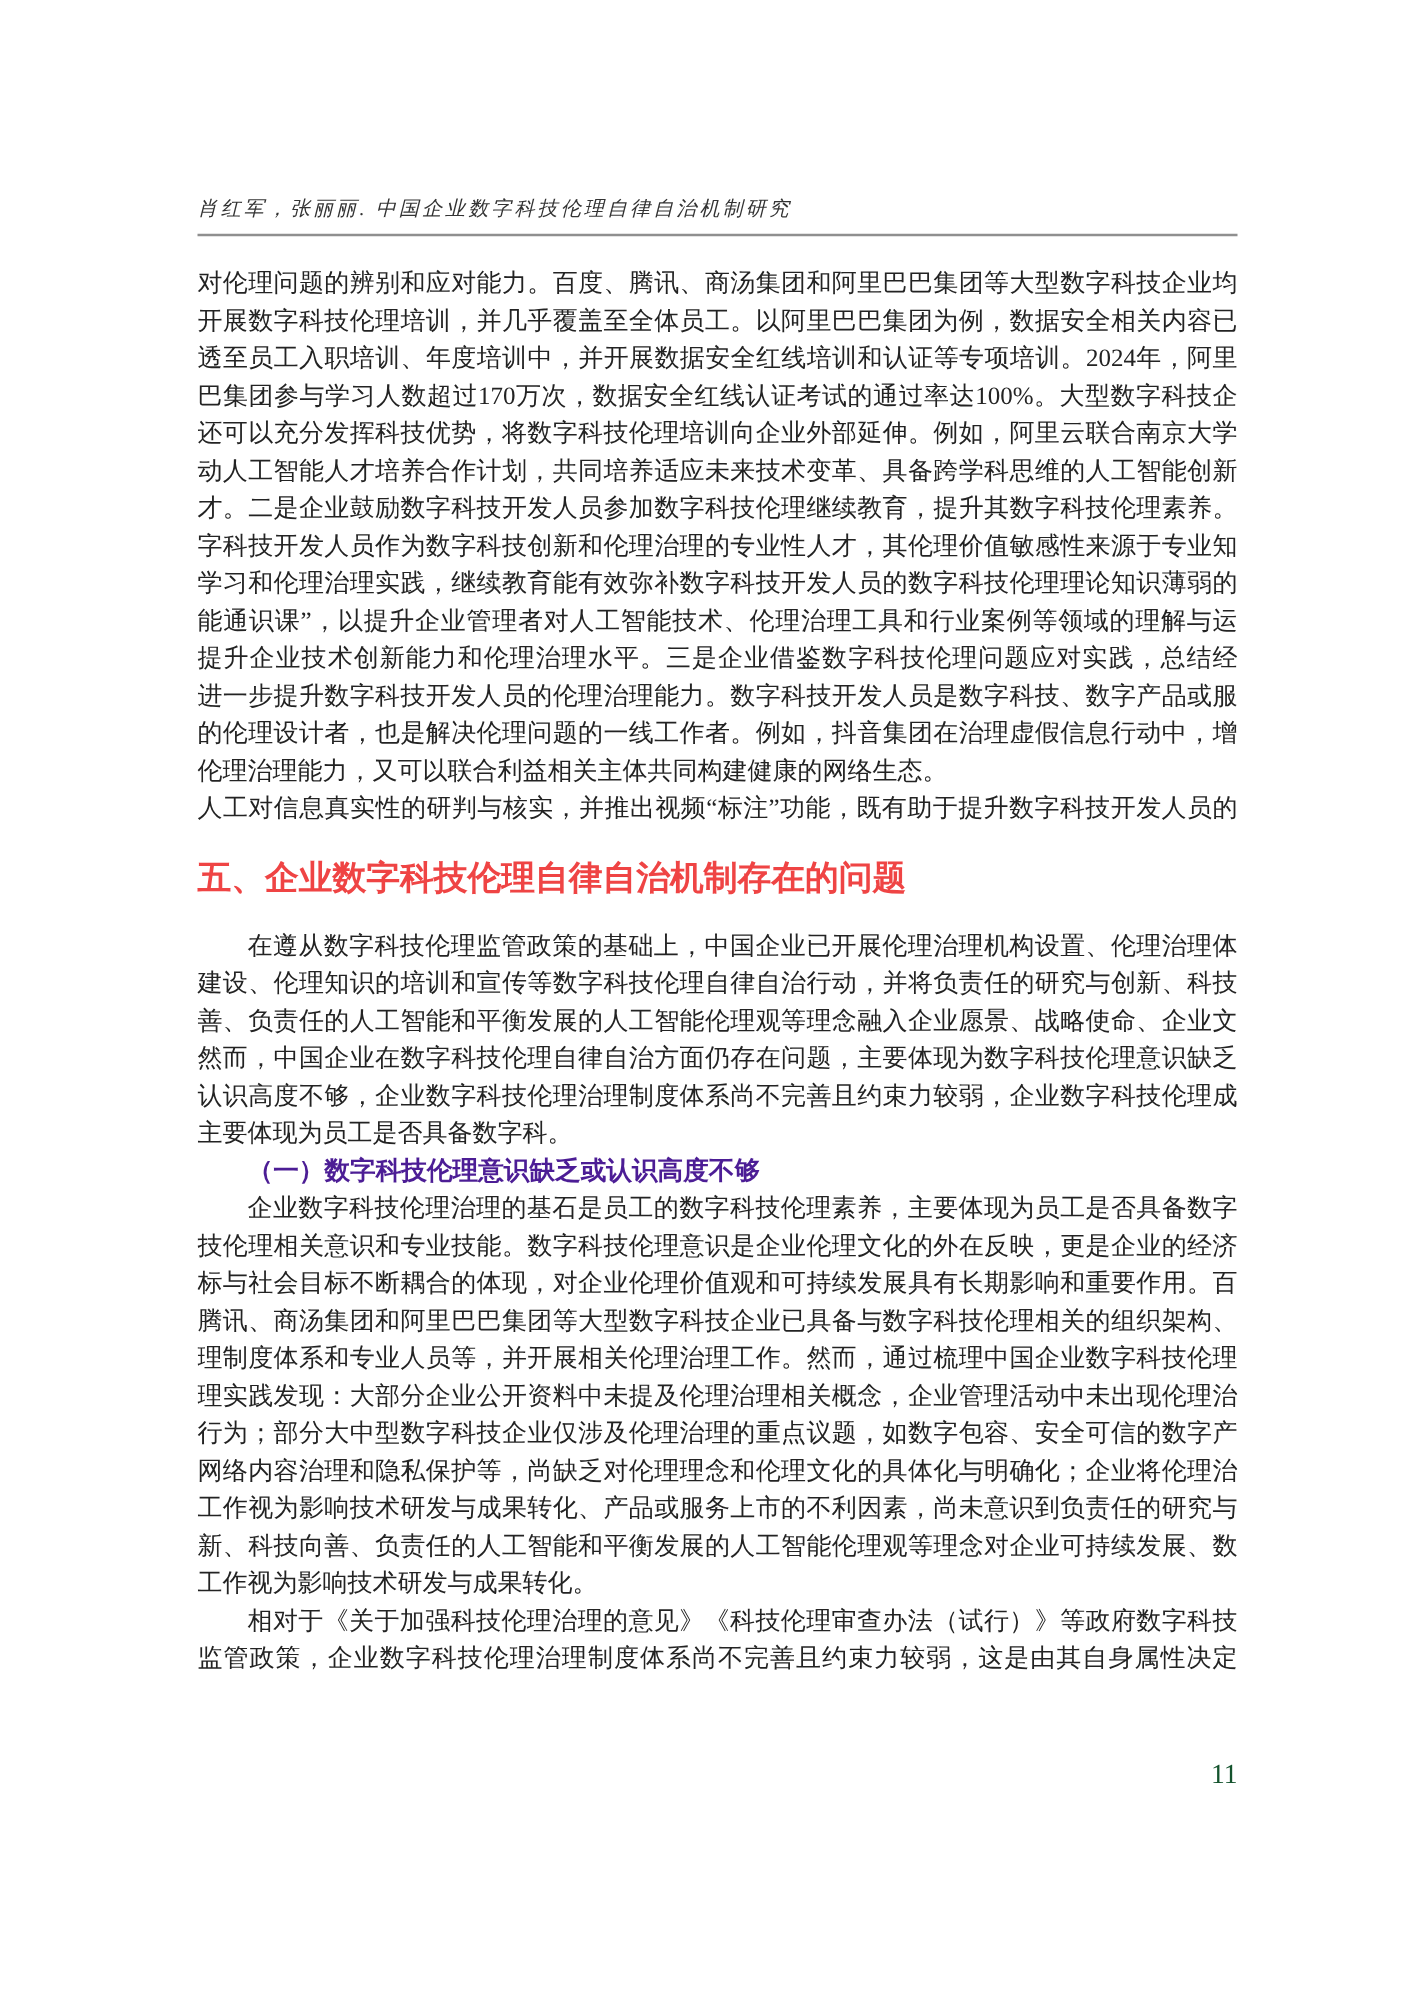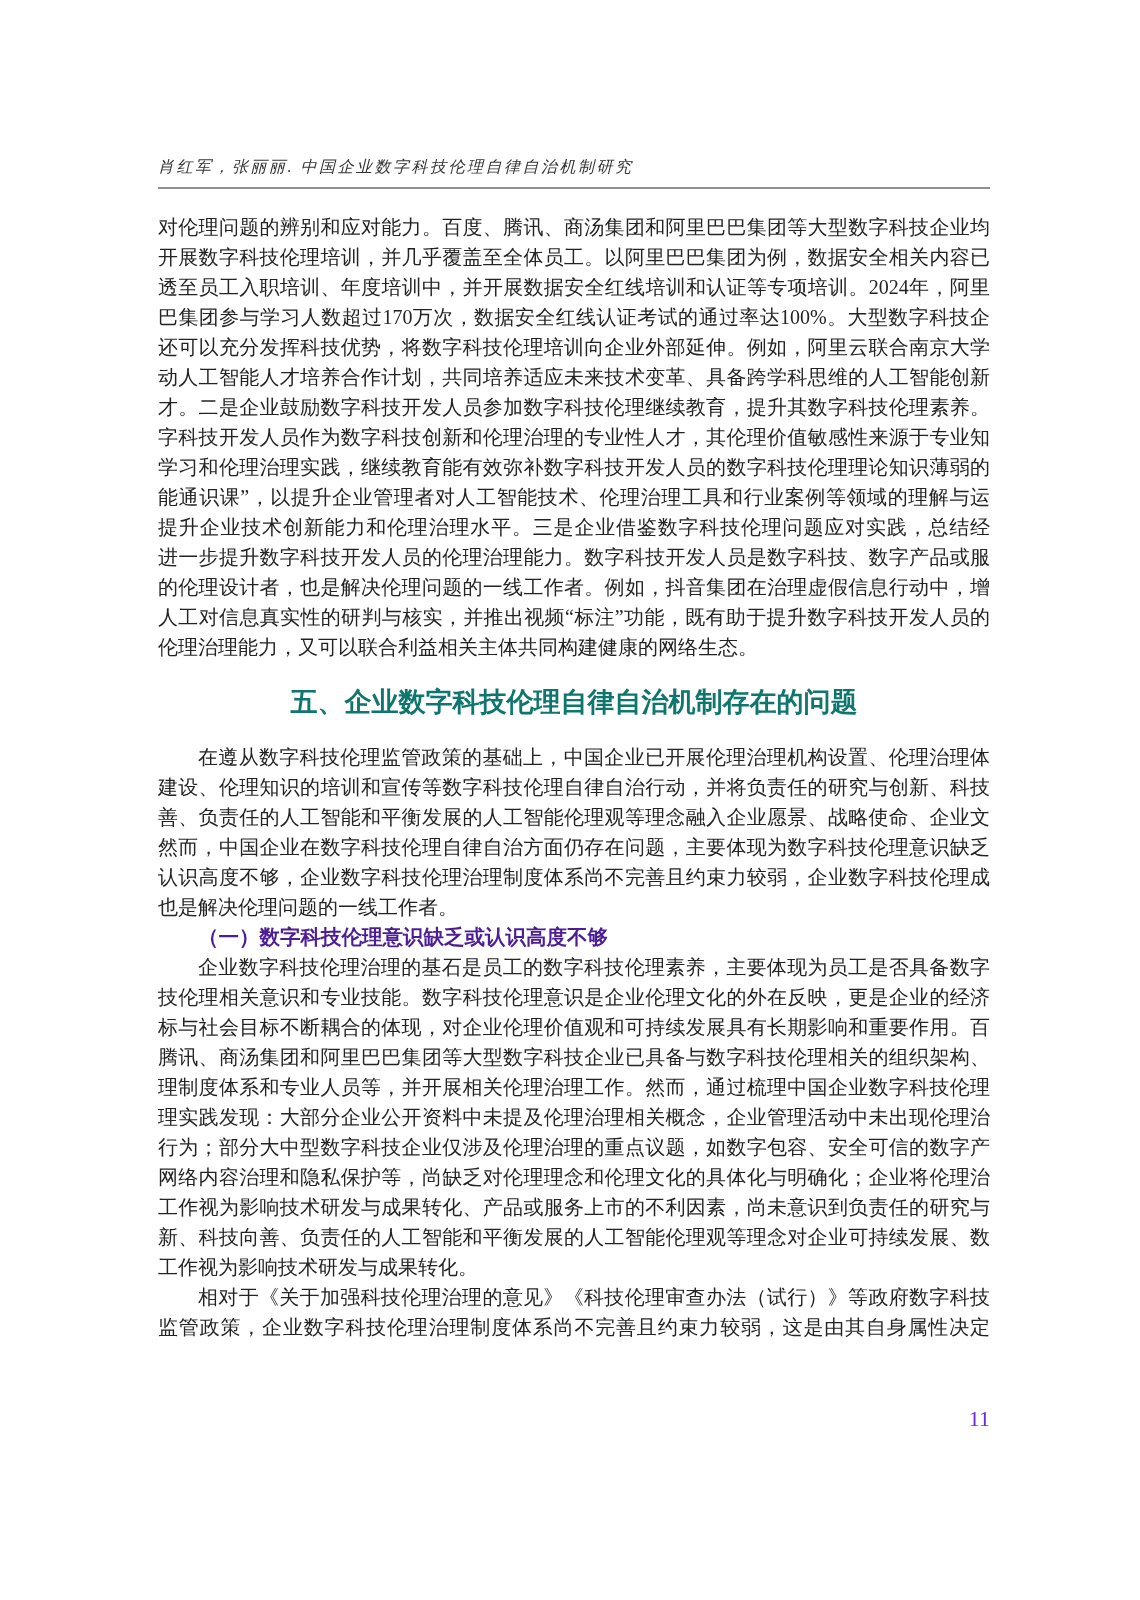--- a/index.html
+++ b/index.html
@@ -39,44 +39,44 @@
     text-align-last: justify;
     overflow: hidden;
     color: #232323;
   }
   .tline.indent { text-indent: 40px; }
   .tline.last { text-align-last: left; }
   .section-heading {
     height: 44px;
     line-height: 44px;
     margin: 18px 0 18px 0;
-    text-align: center;
+    text-align: left;
     font-size: 27px;
     font-weight: bold;
-    color: #0f766e;
+    color: #ef4444;
     font-family: "Liberation Serif", "DejaVu Serif", serif;
   }
   .sub-heading {
     height: 30px;
     line-height: 30px;
     font-size: 20.5px;
     font-weight: bold;
     text-indent: 40px;
     color: #4c1d95;
     font-family: "Liberation Sans", "DejaVu Sans", sans-serif;
     overflow: hidden;
   }
   .page-number {
     position: absolute;
     left: 158px;
     top: 1406px;
     width: 832px;
     text-align: right;
     font-size: 22px;
-    color: #6d28d9;
+    color: #14532d;
     font-family: Liberation Serif, serif;
   }
 </style>
 </head>
 <body>
 
 <div class="page">
 
   <div class="running-header">肖红军，张丽丽. 中国企业数字科技伦理自律自治机制研究</div>
 
@@ -89,33 +89,33 @@
         <div class="tline">巴集团参与学习人数超过170万次，数据安全红线认证考试的通过率达100%。大型数字科技企业</div>
         <div class="tline">还可以充分发挥科技优势，将数字科技伦理培训向企业外部延伸。例如，阿里云联合南京大学启</div>
         <div class="tline">动人工智能人才培养合作计划，共同培养适应未来技术变革、具备跨学科思维的人工智能创新人</div>
         <div class="tline">才。二是企业鼓励数字科技开发人员参加数字科技伦理继续教育，提升其数字科技伦理素养。数</div>
         <div class="tline">字科技开发人员作为数字科技创新和伦理治理的专业性人才，其伦理价值敏感性来源于专业知识</div>
         <div class="tline">学习和伦理治理实践，继续教育能有效弥补数字科技开发人员的数字科技伦理理论知识薄弱的短</div>
         <div class="tline">能通识课”，以提升企业管理者对人工智能技术、伦理治理工具和行业案例等领域的理解与运用，</div>
         <div class="tline">提升企业技术创新能力和伦理治理水平。三是企业借鉴数字科技伦理问题应对实践，总结经验，</div>
         <div class="tline">进一步提升数字科技开发人员的伦理治理能力。数字科技开发人员是数字科技、数字产品或服务</div>
         <div class="tline">的伦理设计者，也是解决伦理问题的一线工作者。例如，抖音集团在治理虚假信息行动中，增强</div>
+        <div class="tline last">伦理治理能力，又可以联合利益相关主体共同构建健康的网络生态。</div>
         <div class="tline">人工对信息真实性的研判与核实，并推出视频“标注”功能，既有助于提升数字科技开发人员的</div>
-        <div class="tline last">伦理治理能力，又可以联合利益相关主体共同构建健康的网络生态。</div>
       </div>
 
     <div class="section-heading">五、企业数字科技伦理自律自治机制存在的问题</div>
 
     <div>
         <div class="tline indent">在遵从数字科技伦理监管政策的基础上，中国企业已开展伦理治理机构设置、伦理治理体系</div>
         <div class="tline">建设、伦理知识的培训和宣传等数字科技伦理自律自治行动，并将负责任的研究与创新、科技向</div>
         <div class="tline">善、负责任的人工智能和平衡发展的人工智能伦理观等理念融入企业愿景、战略使命、企业文化。</div>
         <div class="tline">然而，中国企业在数字科技伦理自律自治方面仍存在问题，主要体现为数字科技伦理意识缺乏或</div>
         <div class="tline">认识高度不够，企业数字科技伦理治理制度体系尚不完善且约束力较弱，企业数字科技伦理成熟</div>
-        <div class="tline last">也是解决伦理问题的一线工作者。</div>
+        <div class="tline last">主要体现为员工是否具备数字科。</div>
       </div>
 
     <div class="sub-heading">（一）数字科技伦理意识缺乏或认识高度不够</div>
 
     <div>
         <div class="tline indent">企业数字科技伦理治理的基石是员工的数字科技伦理素养，主要体现为员工是否具备数字科</div>
         <div class="tline">技伦理相关意识和专业技能。数字科技伦理意识是企业伦理文化的外在反映，更是企业的经济目</div>
         <div class="tline">标与社会目标不断耦合的体现，对企业伦理价值观和可持续发展具有长期影响和重要作用。百度、</div>
         <div class="tline">腾讯、商汤集团和阿里巴巴集团等大型数字科技企业已具备与数字科技伦理相关的组织架构、管</div>
         <div class="tline">理制度体系和专业人员等，并开展相关伦理治理工作。然而，通过梳理中国企业数字科技伦理治</div>

